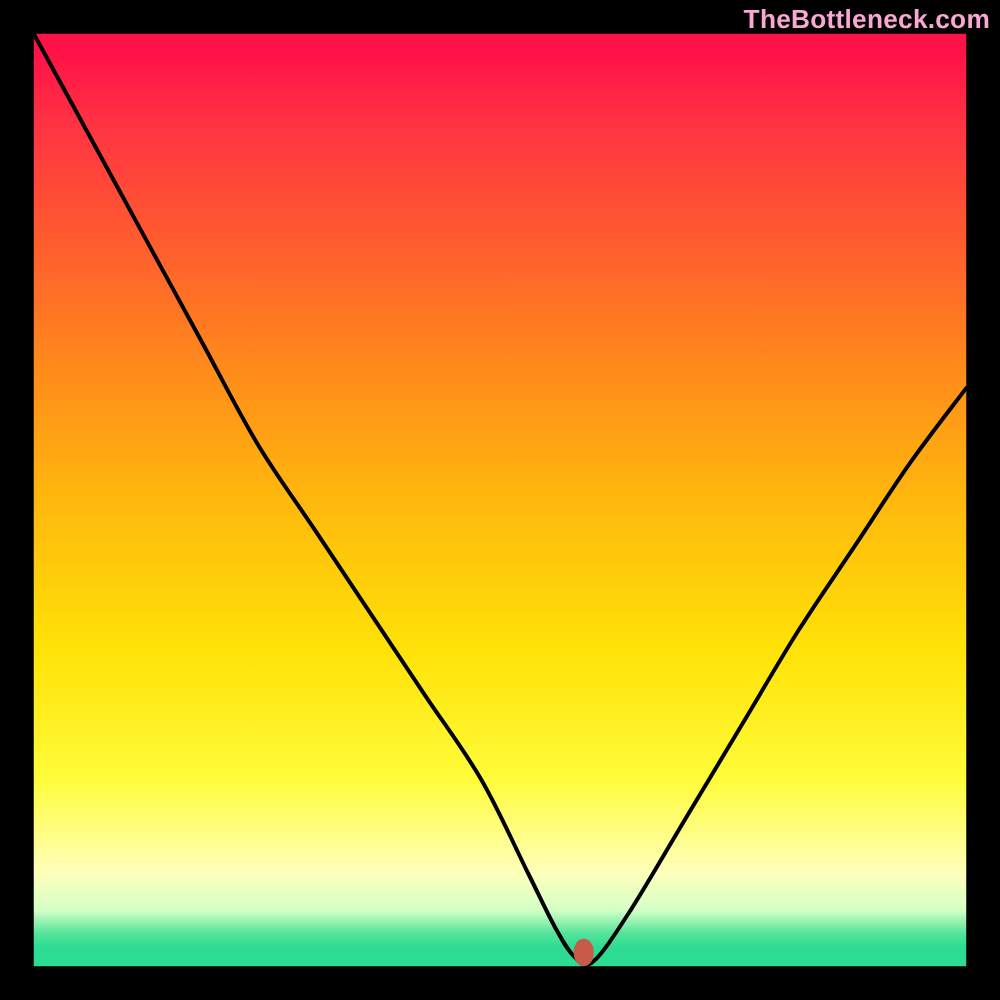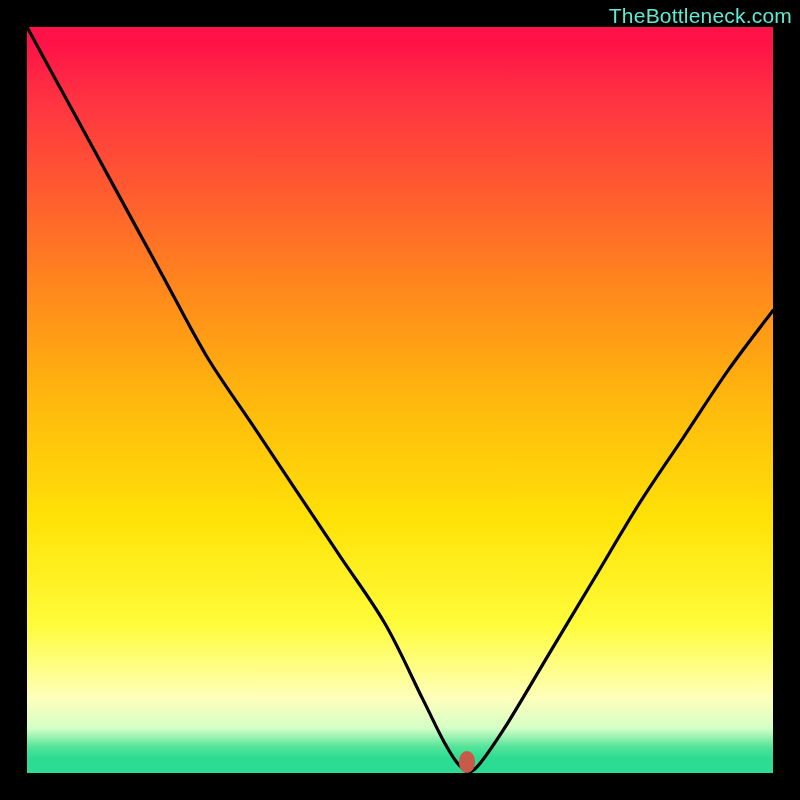--- a/index.html
+++ b/index.html
@@ -43,23 +43,23 @@
       #d4ffc6 94%,
       #54e39a 96.5%,
       #2cdc92 98%,
       #2cdc92 100%
     );
   }
   .watermark {
     position: absolute;
     top: 4px;
     right: 8px;
-    color: #5eead4;
+    color: #f9a8d4;
     font-size: 21px;
-    font-weight: 400;
+    font-weight: 700;
     letter-spacing: 0.2px;
     user-select: none;
   }
   svg.curve {
     position: absolute;
     inset: 0;
     width: 746px;
     height: 746px;
     overflow: visible;
   }

